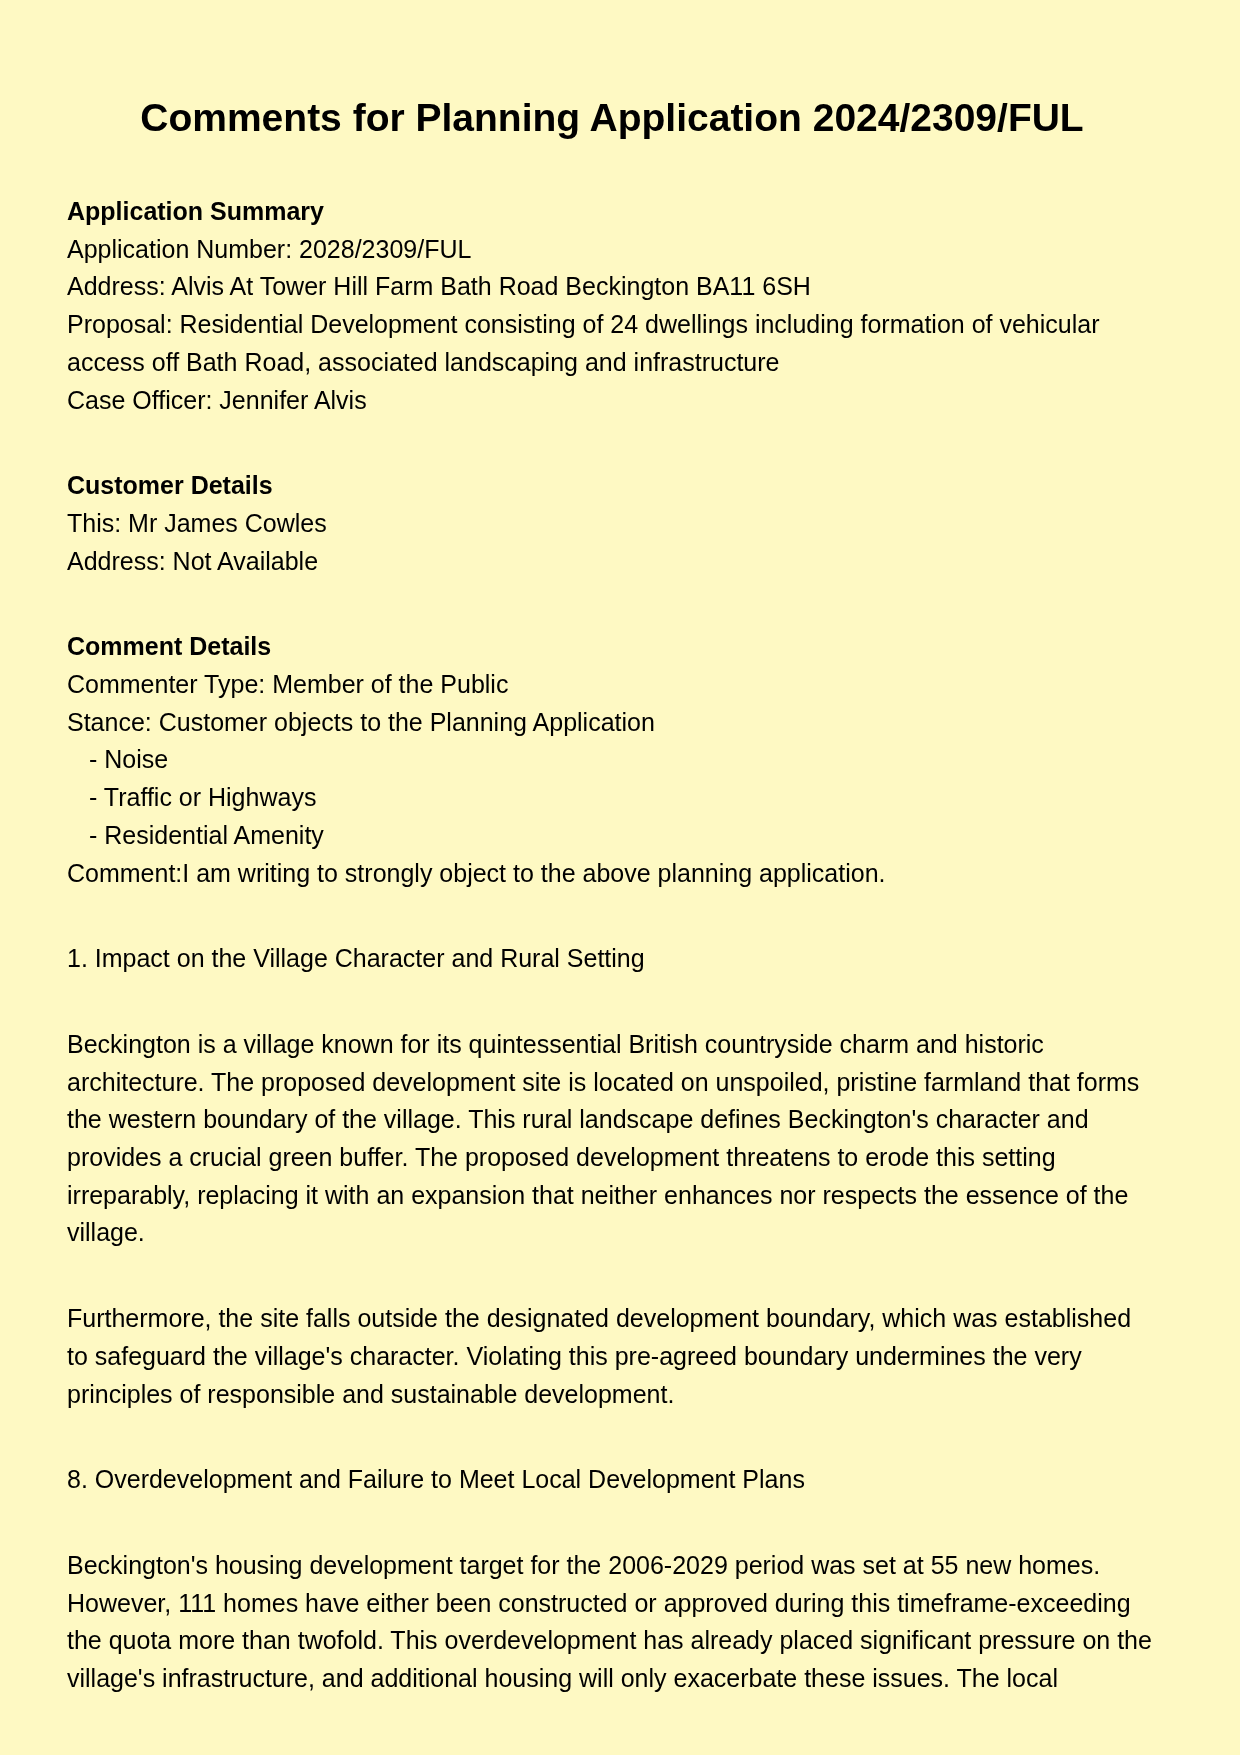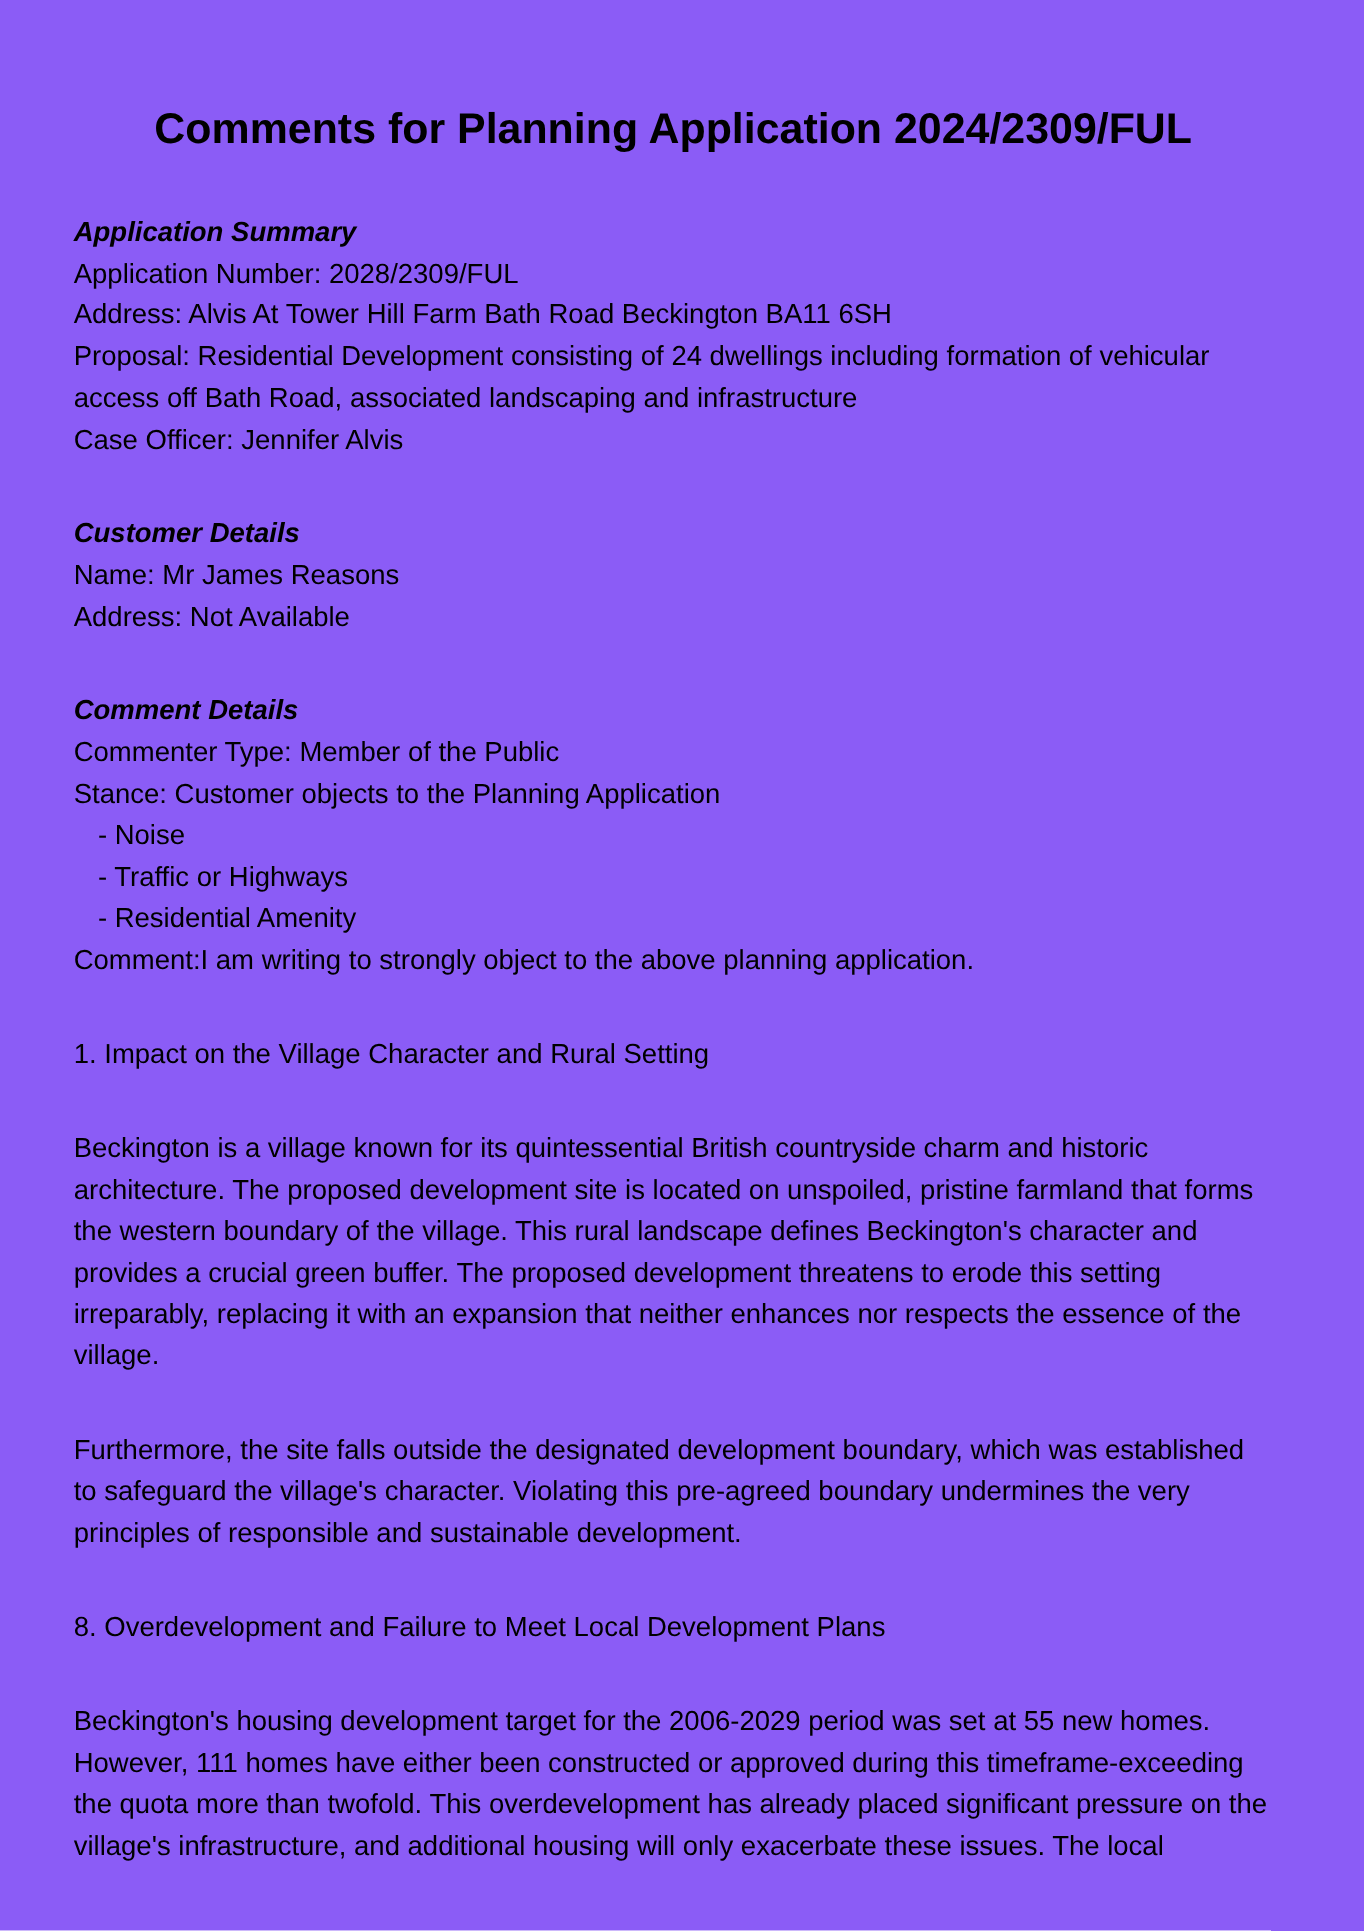--- a/index.html
+++ b/index.html
@@ -6,41 +6,40 @@
     margin: 0;
     padding: 0;
     background: #ffffff;
   }
   .page {
     position: relative;
     width: 1240px;
     height: 1755px;
     box-sizing: border-box;
     padding: 95px 83px 0 67px;
-    background: #8b5cf6;
+    background: #fef9c3;
     color: #000000;
     font-family: "Liberation Sans", "DejaVu Sans", sans-serif;
     font-size: 25px;
     line-height: 37.7px;
     overflow: hidden;
   }
   .title {
     font-size: 39px;
     line-height: 46px;
     font-weight: 700;
     text-align: center;
     margin: 0 0 52px 0;
   }
   section { margin: 0; }
   h2 {
     font-size: inherit;
     line-height: inherit;
     font-weight: 700;
     margin: 0;
-    font-style: italic;
   }
   p { margin: 0; }
   .gap { margin-top: 48px; }
   .reason { padding-left: 22px; }
 </style>
 </head>
 <body>
 
 <div class="page">
 
@@ -49,21 +48,21 @@
   <section>
     <h2>Application Summary</h2>
     <p>Application Number: 2028/2309/FUL</p>
     <p>Address: Alvis At Tower Hill Farm Bath Road Beckington BA11 6SH</p>
     <p>Proposal: Residential Development consisting of 24 dwellings including formation of vehicular access off Bath Road, associated landscaping and infrastructure</p>
     <p>Case Officer: Jennifer Alvis</p>
   </section>
 
   <section class="gap">
     <h2>Customer Details</h2>
-    <p>Name: Mr James Reasons</p>
+    <p>This: Mr James Cowles</p>
     <p>Address: Not Available</p>
   </section>
 
   <section class="gap">
     <h2>Comment Details</h2>
     <p>Commenter Type: Member of the Public</p>
     <p>Stance: Customer objects to the Planning Application</p>
     <p class="reason">- Noise</p>
     <p class="reason">- Traffic or Highways</p>
     <p class="reason">- Residential Amenity</p>

